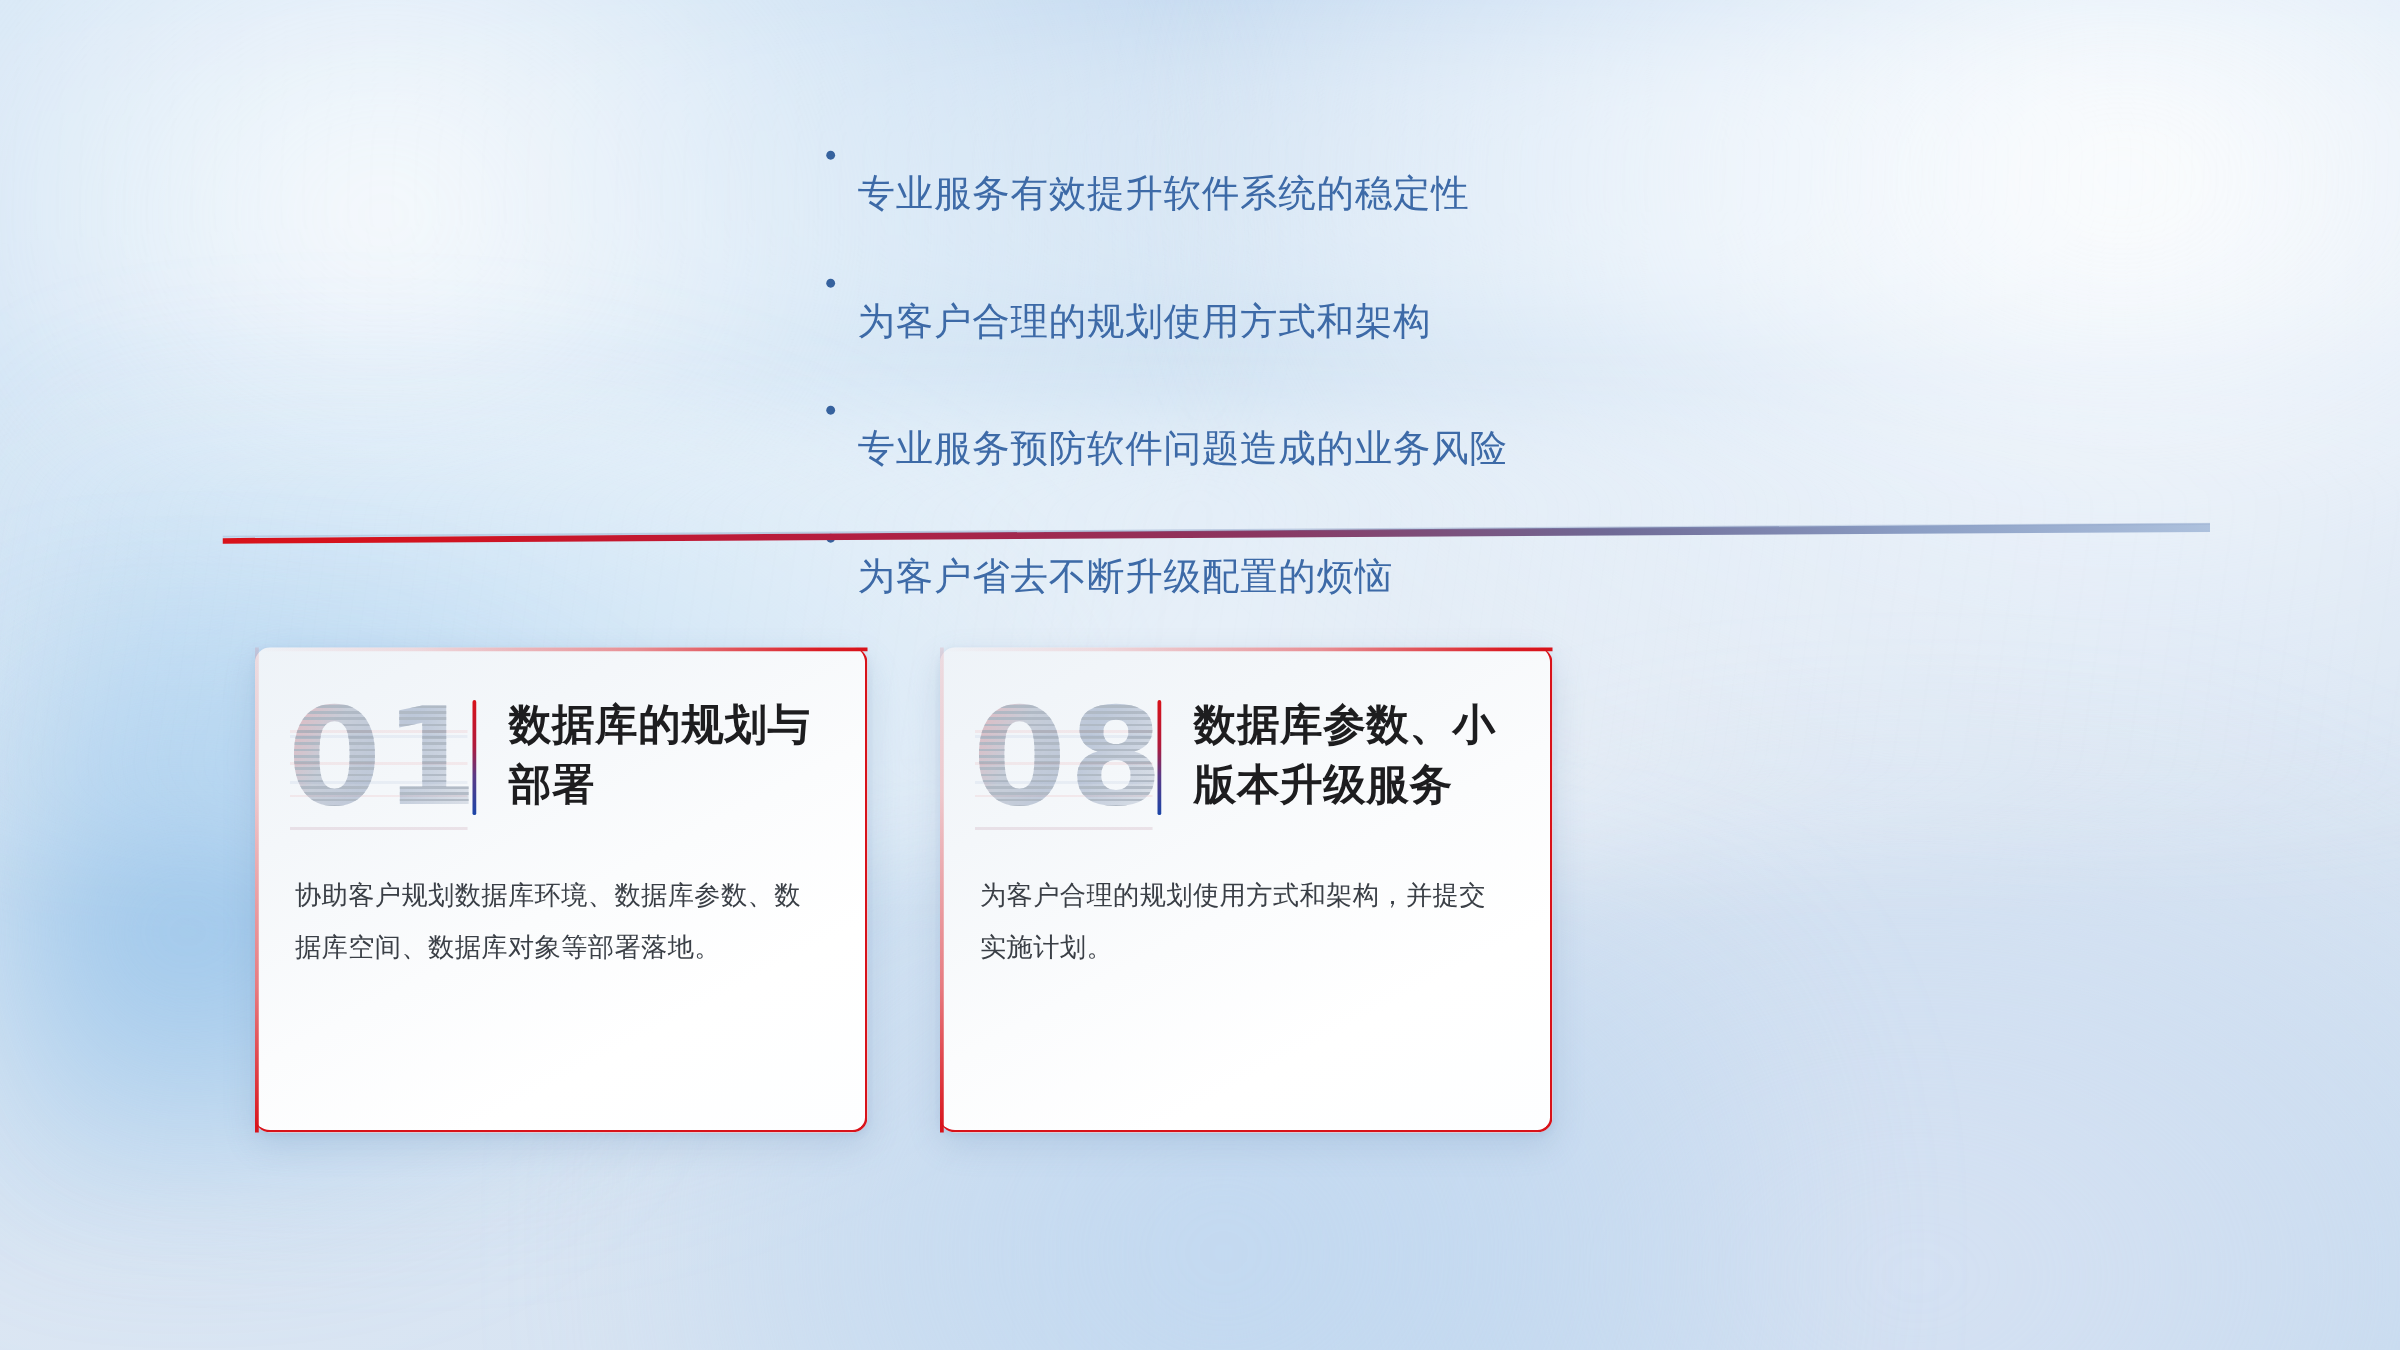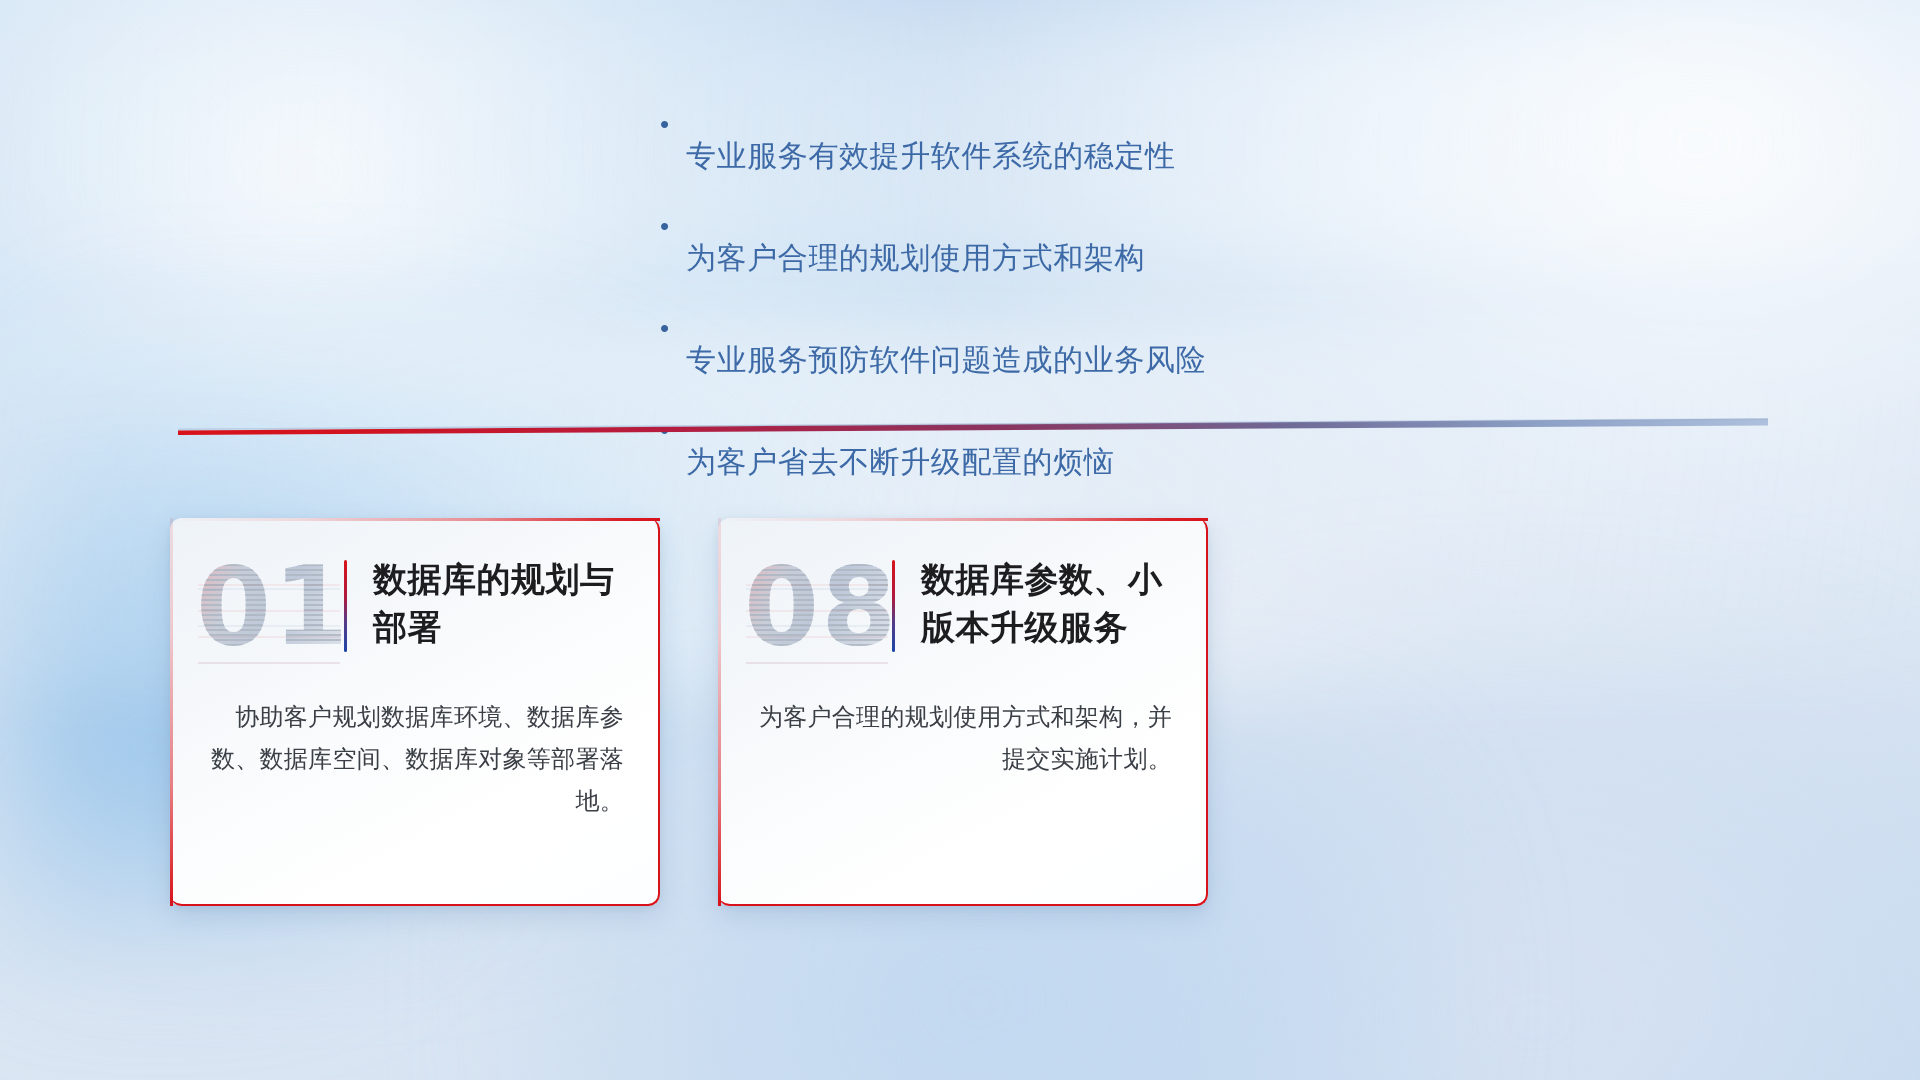--- a/index.html
+++ b/index.html
@@ -90,21 +90,21 @@
   .divider-wrap{
     position:absolute;
     left:178px; top:418px;
     width:1590px; height:18px;
   }
   .divider-wrap svg{ display:block; width:100%; height:100%; }
 
   
   .cards{
     position:absolute;
-    left:170px; top:518px;
+    left:204px; top:518px;
     display:flex;
     gap:58px;
   }
   .card{
     position:relative;
     width:490px; height:388px;
     border-radius:12px;
     background:linear-gradient(152deg,#eef3f8 0%,#f4f7fa 26%,#fbfcfd 52%,#ffffff 74%,#fdfeff 100%);
     box-shadow:0 10px 26px rgba(93,131,175,.20), 0 2px 6px rgba(93,131,175,.12);
     overflow:visible;
@@ -173,29 +173,27 @@
     border-radius:2px;
   }
   .card-title{
     flex:1 1 auto;
     font-size:34px;
     line-height:48px;
     color:#1d1d1f;
     font-weight:600;
     letter-spacing:.5px;
     padding-top:8px;
-    font-family:Liberation Serif, serif;
   }
   .card-body{
     padding:0 36px 0 32px;
-    font-size:24px;
+    font-size:21px;
     line-height:42px;
     color:#3a3f46;
     letter-spacing:.3px;
-    text-align:right;
   }
 </style>
 </head>
 <body>
 
 <div id="bg">
   <div class="l bgbase"></div>
   <div class="l glow1"></div>
   <div class="l glow2"></div>
   <div class="l glow3"></div>

